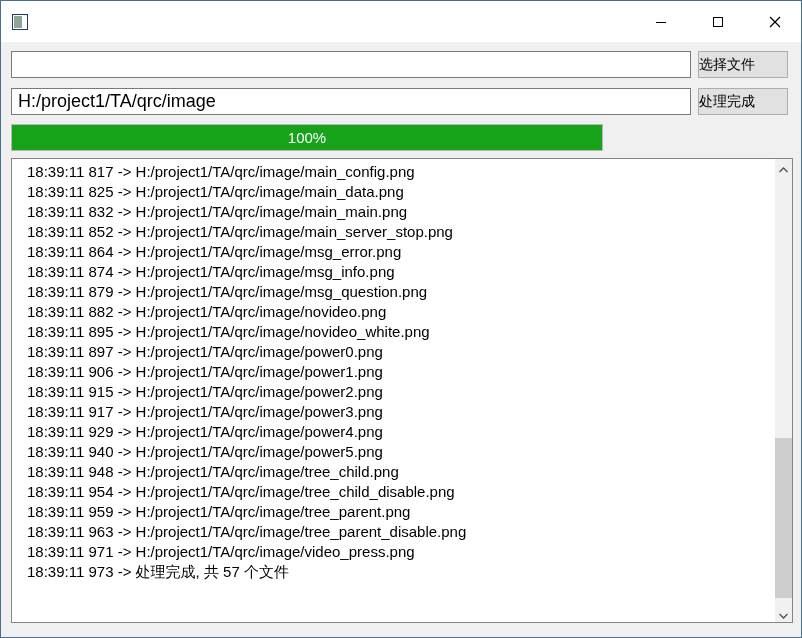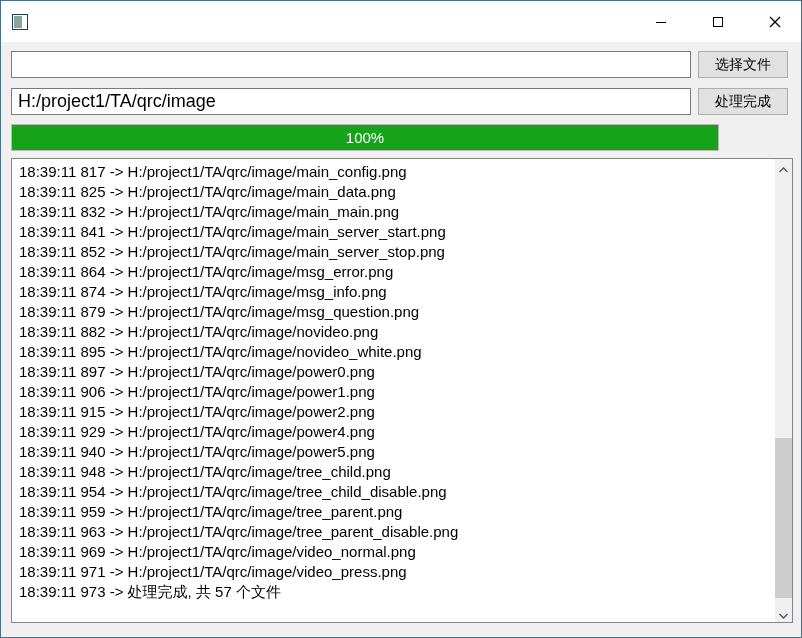--- a/index.html
+++ b/index.html
@@ -15,31 +15,31 @@
     font-size:15px;color:#000;white-space:nowrap;}
   .ctl-btn{position:absolute;top:0;width:46px;height:41px;display:flex;
     align-items:center;justify-content:center;}
   .ctl-btn svg{display:block;}
   
   .input{position:absolute;left:10px;width:680px;height:27px;box-sizing:border-box;
     border:1px solid #7a7a7a;background:#fff;font-size:18px;padding:0 6px;
     font-family:inherit;color:#000;outline:none;}
   .btn{position:absolute;left:697px;width:90px;height:27px;box-sizing:border-box;
     background:#e1e1e1;border:1px solid #adadad;font-size:14px;color:#000;
-    text-align:center;line-height:25px;font-family:inherit;padding:0;}
-  .progress{position:absolute;left:10px;top:123px;width:708px;height:27px;
+    text-align:left;line-height:25px;font-family:inherit;padding:0;}
+  .progress{position:absolute;left:10px;top:123px;width:592px;height:27px;
     box-sizing:border-box;border:1px solid #b7b7b7;background:#7f1d1d;}
   .progress-fill{position:absolute;left:0;top:0;height:100%;background:#16a31a;}
   .progress-label{position:absolute;left:0;top:0;width:100%;height:100%;
     text-align:center;line-height:26px;font-size:15px;color:#ffffff;}
   
   .log-area{position:absolute;left:10px;top:157px;width:782px;height:465px;
     box-sizing:border-box;border:1px solid #82868b;background:#ffffff;}
   .log-view{position:absolute;left:0;top:0;right:17px;bottom:0;overflow:hidden;
-    padding:3px 0 0 7px;}
+    padding:3px 0 0 15px;}
   .log-line{font-size:15px;line-height:20px;color:#000;white-space:nowrap;}
   
   .scrollbar{position:absolute;right:0;top:0;width:17px;height:463px;background:#f0f0f0;}
   .scroll-btn{position:absolute;left:0;width:17px;height:17px;display:flex;
     align-items:center;justify-content:center;}
   .scroll-thumb{position:absolute;left:0;top:279px;width:17px;height:160px;background:#cdcdcd;}
 </style>
 </head>
 <body>
 
@@ -83,37 +83,36 @@
   <div class="progress">
     <div class="progress-fill" style="width: 100%; background: rgb(22, 163, 26);"></div>
     <div class="progress-label">100%</div>
   </div>
 
   <div class="log-area">
     <div class="log-view">
         <div class="log-line">18:39:11 817 -&gt; H:/project1/TA/qrc/image/main_config.png</div>
         <div class="log-line">18:39:11 825 -&gt; H:/project1/TA/qrc/image/main_data.png</div>
         <div class="log-line">18:39:11 832 -&gt; H:/project1/TA/qrc/image/main_main.png</div>
-        <div class="log-line">18:39:11 841 -&gt; H:/project1/TA/qrc/image/main_server_start.png</div>
         <div class="log-line">18:39:11 852 -&gt; H:/project1/TA/qrc/image/main_server_stop.png</div>
         <div class="log-line">18:39:11 864 -&gt; H:/project1/TA/qrc/image/msg_error.png</div>
         <div class="log-line">18:39:11 874 -&gt; H:/project1/TA/qrc/image/msg_info.png</div>
         <div class="log-line">18:39:11 879 -&gt; H:/project1/TA/qrc/image/msg_question.png</div>
         <div class="log-line">18:39:11 882 -&gt; H:/project1/TA/qrc/image/novideo.png</div>
         <div class="log-line">18:39:11 895 -&gt; H:/project1/TA/qrc/image/novideo_white.png</div>
         <div class="log-line">18:39:11 897 -&gt; H:/project1/TA/qrc/image/power0.png</div>
         <div class="log-line">18:39:11 906 -&gt; H:/project1/TA/qrc/image/power1.png</div>
         <div class="log-line">18:39:11 915 -&gt; H:/project1/TA/qrc/image/power2.png</div>
+        <div class="log-line">18:39:11 917 -&gt; H:/project1/TA/qrc/image/power3.png</div>
         <div class="log-line">18:39:11 929 -&gt; H:/project1/TA/qrc/image/power4.png</div>
         <div class="log-line">18:39:11 940 -&gt; H:/project1/TA/qrc/image/power5.png</div>
         <div class="log-line">18:39:11 948 -&gt; H:/project1/TA/qrc/image/tree_child.png</div>
         <div class="log-line">18:39:11 954 -&gt; H:/project1/TA/qrc/image/tree_child_disable.png</div>
         <div class="log-line">18:39:11 959 -&gt; H:/project1/TA/qrc/image/tree_parent.png</div>
         <div class="log-line">18:39:11 963 -&gt; H:/project1/TA/qrc/image/tree_parent_disable.png</div>
-        <div class="log-line">18:39:11 969 -&gt; H:/project1/TA/qrc/image/video_normal.png</div>
         <div class="log-line">18:39:11 971 -&gt; H:/project1/TA/qrc/image/video_press.png</div>
         <div class="log-line">18:39:11 973 -&gt; 处理完成, 共 57 个文件</div>
       </div>
 
     <div class="scrollbar">
       <div class="scroll-btn" style="top:0;">
         <span>
           <svg width="9" height="6" viewBox="0 0 9 6">
             <polyline points="0.5,5 4.5,1 8.5,5" fill="none" stroke="#505050" stroke-width="1.3"></polyline>
           </svg>

